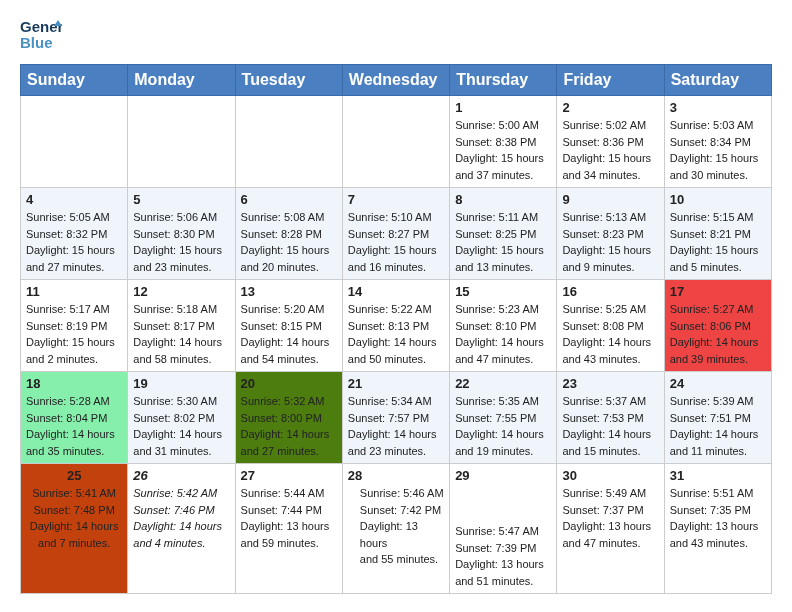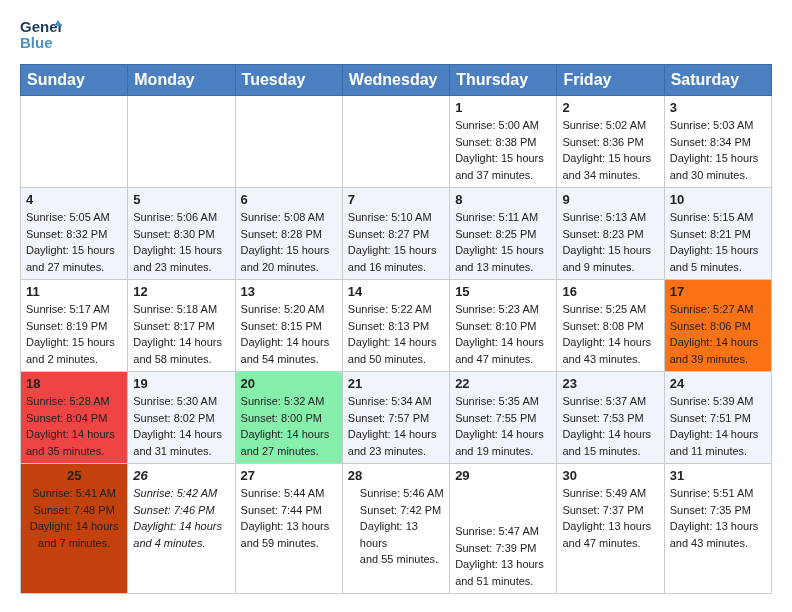--- a/index.html
+++ b/index.html
@@ -224,44 +224,44 @@
 Daylight: 14 hours
 and 47 minutes.</div>
         </td>
         <td style="background: rgb(255, 255, 255);">
           <span class="day-num">16</span>
           <div class="day-info" style="white-space: pre-line;">Sunrise: 5:25 AM
 Sunset: 8:08 PM
 Daylight: 14 hours
 and 43 minutes.</div>
         </td>
-        <td style="background: #f97316;">
+        <td style="background: #ef4444;">
           <span class="day-num">17</span>
           <div class="day-info" style="white-space: pre-line;">Sunrise: 5:27 AM
 Sunset: 8:06 PM
 Daylight: 14 hours
 and 39 minutes.</div>
         </td>
       </tr>
       <tr>
-        <td style="background: #ef4444;">
+        <td style="background: #86efac;">
           <span class="day-num">18</span>
           <div class="day-info" style="white-space: pre-line;">Sunrise: 5:28 AM
 Sunset: 8:04 PM
 Daylight: 14 hours
 and 35 minutes.</div>
         </td>
         <td style="background: rgb(240, 245, 251);">
           <span class="day-num">19</span>
           <div class="day-info" style="white-space: pre-line;">Sunrise: 5:30 AM
 Sunset: 8:02 PM
 Daylight: 14 hours
 and 31 minutes.</div>
         </td>
-        <td style="background: #86efac;">
+        <td style="background: #4d7c0f;">
           <span class="day-num">20</span>
           <div class="day-info" style="white-space: pre-line;">Sunrise: 5:32 AM
 Sunset: 8:00 PM
 Daylight: 14 hours
 and 27 minutes.</div>
         </td>
         <td style="background: rgb(240, 245, 251);">
           <span class="day-num">21</span>
           <div class="day-info" style="white-space: pre-line;">Sunrise: 5:34 AM
 Sunset: 7:57 PM

